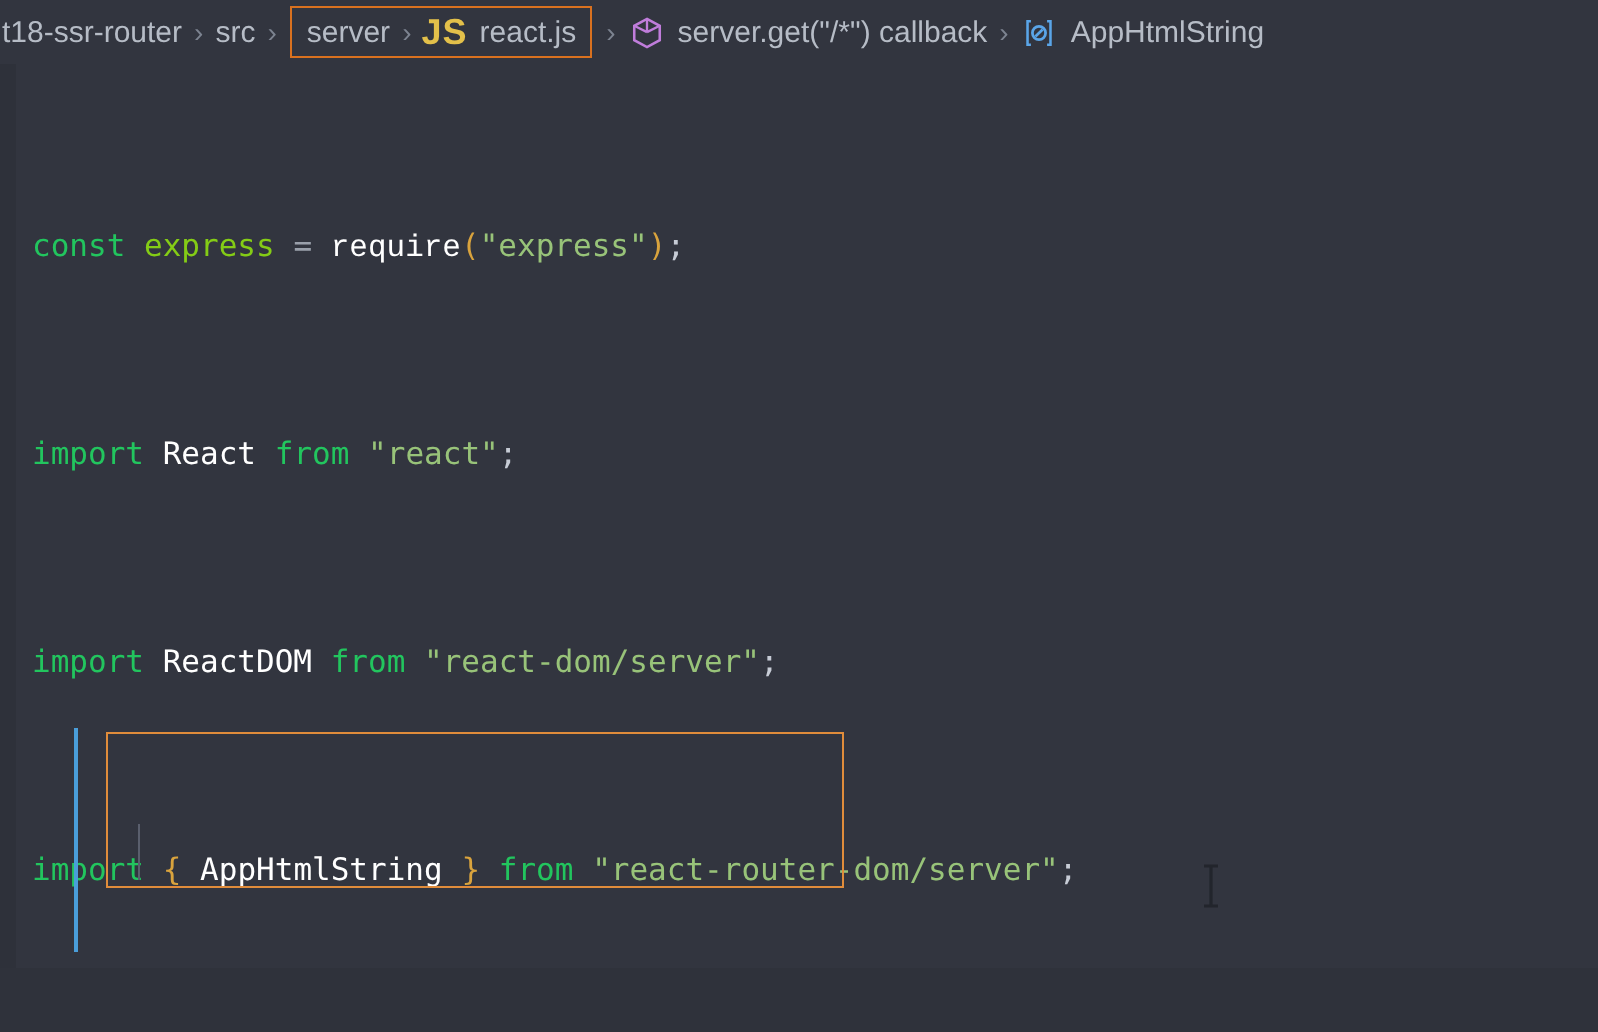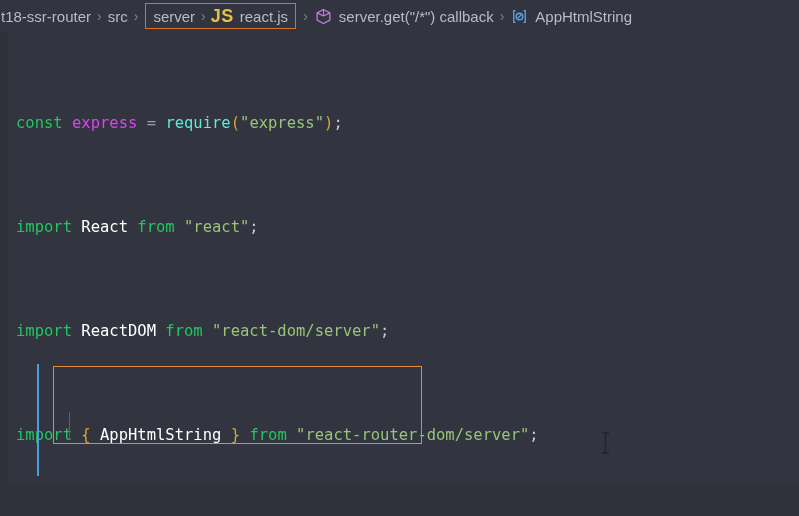--- a/index.html
+++ b/index.html
@@ -93,23 +93,23 @@
     white-space: pre;
   }
   .line {
     height: 26px;
     position: relative;
     padding-left: 8px;
   }
 
   
   .kw       { color: #22c55e; }          
-  .var      { color: #d946ef; text-align: right; }          
+  .var      { color: #84cc16; text-align: right; }          
   .op       { color: #9aa0ab; }
-  .fn       { color: #5eead4; }          
+  .fn       { color: #ffffff; font-family: Liberation Mono, monospace; }          
   .str      { color: #98c379; }
   .paren-y  { color: #d9a33d; }
   .cls      { color: #ffffff; }
   .semi     { color: #c7ccd6; }
 
   
   .indent-guide-hl {
     position: absolute;
     left: 37px;
     top: 332px;

